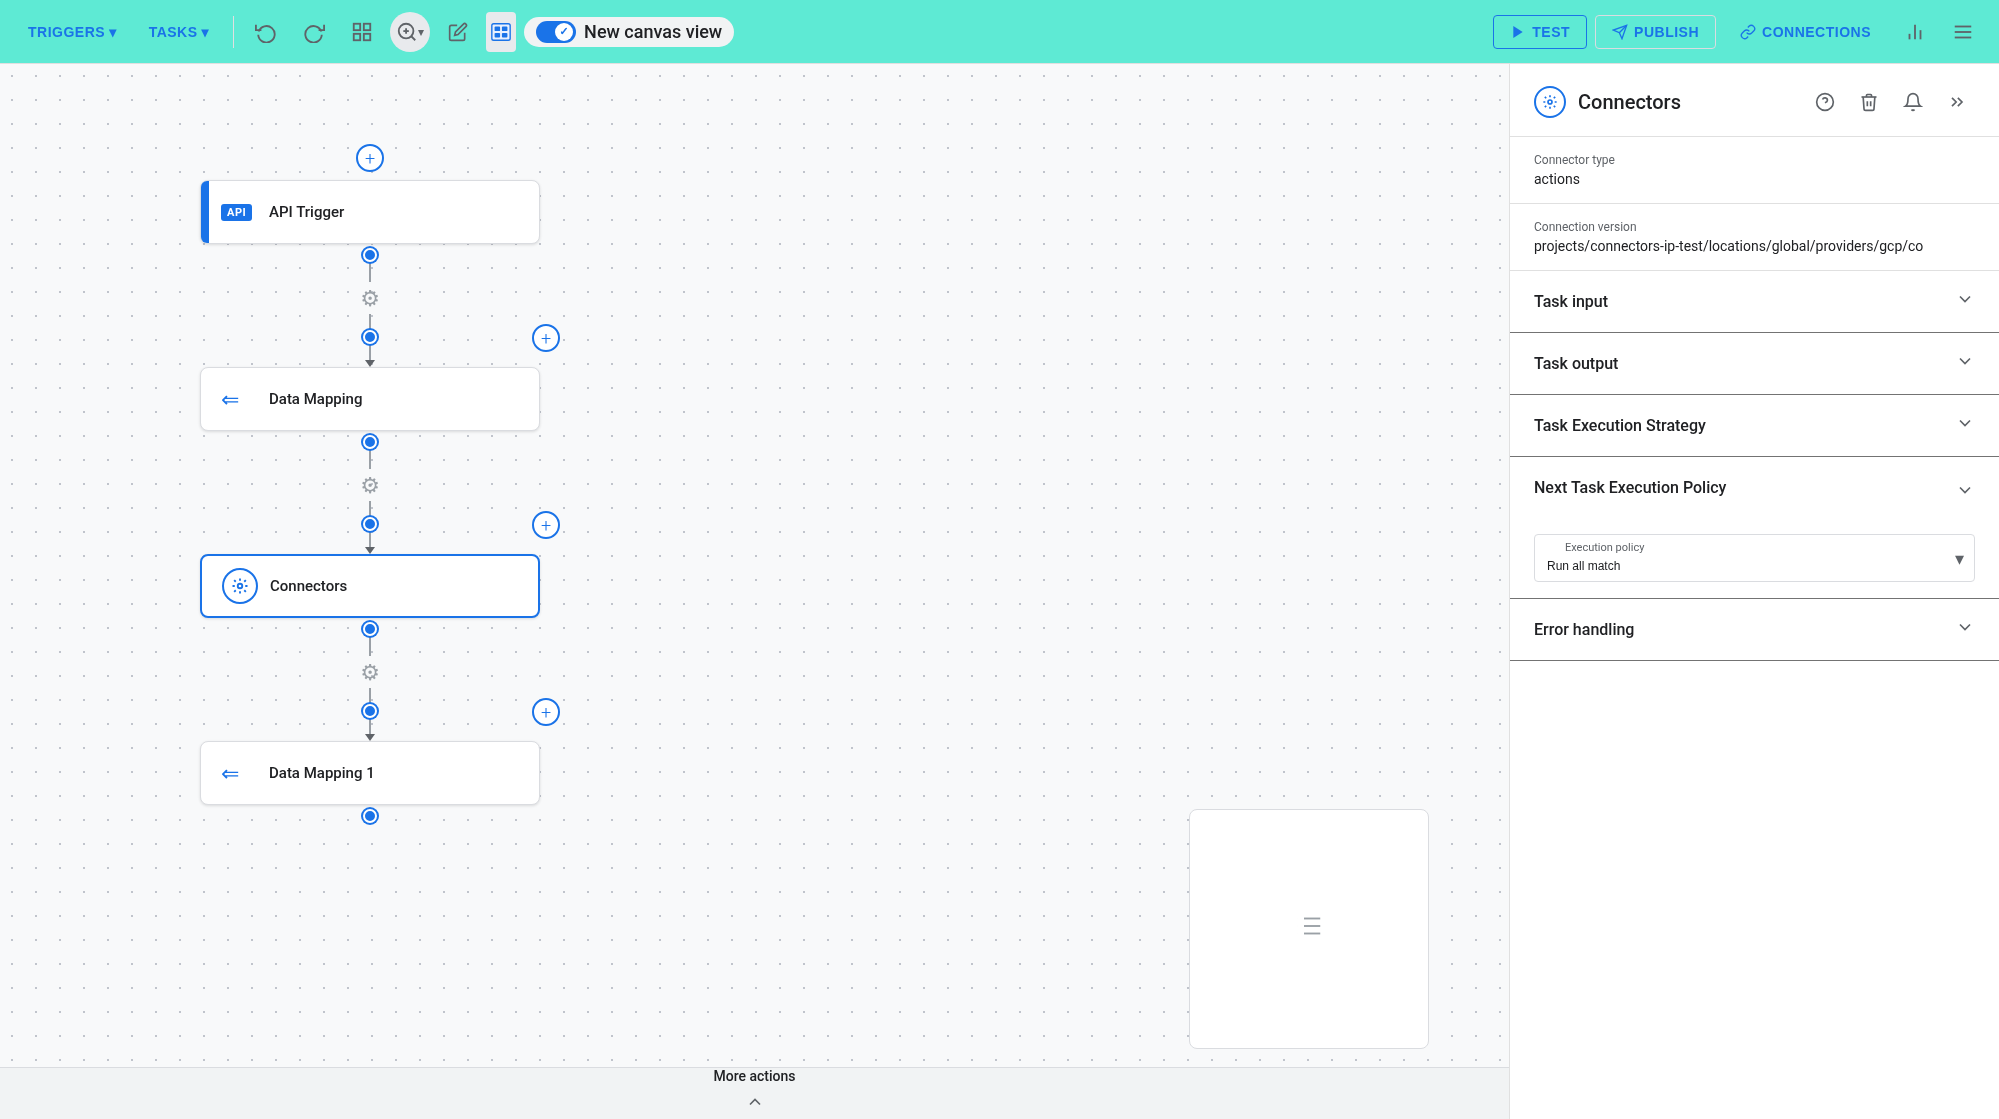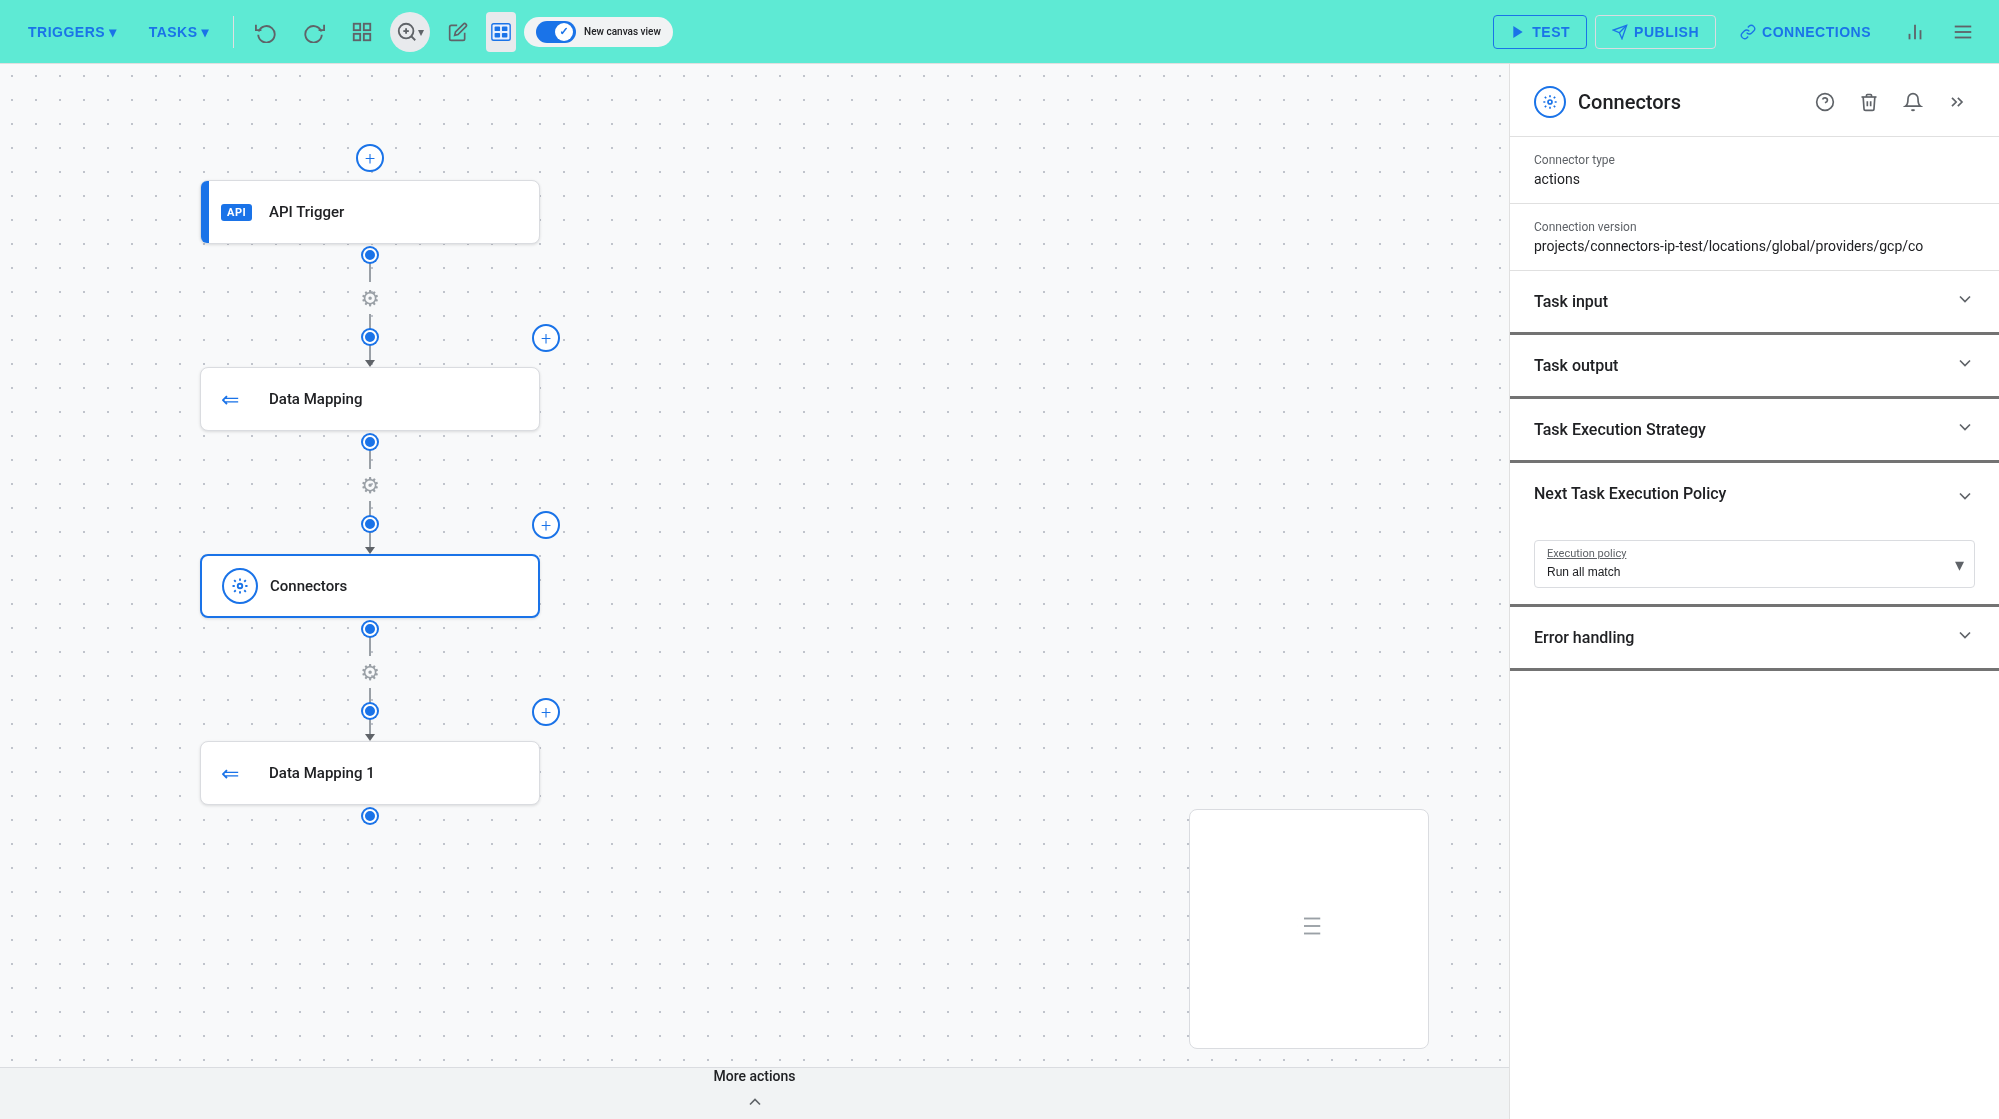--- a/index.html
+++ b/index.html
@@ -21,21 +21,21 @@
     .toolbar-icon-btn {
       display: flex; align-items: center; justify-content: center;
       width: 40px; height: 40px; border-radius: 50%; border: none;
       background: transparent; cursor: pointer; color: #5f6368;
       font-size: 20px;
     }
     .toolbar-icon-btn.active { background: #e8eaed; }
     .canvas-view-toggle {
       display: flex; align-items: center; gap: 8px;
       background: #f1f3f4; border-radius: 20px; padding: 4px 12px;
-      font-size: 10px; color: #202124; font-weight: 500;
+      font-size: 18px; color: #202124; font-weight: 500;
     }
     .toggle-switch {
       width: 40px; height: 22px; background: #1a73e8; border-radius: 11px;
       position: relative; display: inline-block;
     }
     .toggle-switch::after {
       content: '✓'; position: absolute; right: 3px; top: 2px;
       width: 18px; height: 18px; background: #fff; border-radius: 50%;
       display: flex; align-items: center; justify-content: center;
       font-size: 11px; color: #1a73e8; font-weight: 700;
@@ -123,38 +123,38 @@
       width: 36px; height: 36px; border-radius: 50%; border: none;
       background: transparent; cursor: pointer; display: flex;
       align-items: center; justify-content: center; color: #5f6368; font-size: 18px;
     }
 
     .panel-info { padding: 16px 24px; border-bottom: 1px solid #e0e0e0; }
     .info-label { font-size: 12px; color: #5f6368; margin-bottom: 4px; }
     .info-value { font-size: 14px; color: #202124; word-break: break-all; }
 
     .section {
-      border-bottom: 3px solid #737373;
+      border-bottom: 1px solid #737373;
     }
     .section-header {
       display: flex; align-items: center; justify-content: space-between;
       padding: 18px 24px; cursor: pointer;
     }
     .section-title { font-size: 16px; font-weight: 500; color: #202124; }
     .chevron { font-size: 20px; color: #5f6368; }
     .chevron-up { transform: rotate(180deg); }
 
     .section-content { padding: 16px 24px; }
     .select-wrapper {
       position: relative; border: 1px solid #dadce0; border-radius: 4px;
       overflow: hidden;
     }
     .select-label {
-      position: absolute; top: 6px; left: 12px;
-      font-size: 11px; color: #5f6368; pointer-events: none; z-index:1;text-decoration:underline;
+      position: absolute; top: 6px; left: 30px;
+      font-size: 11px; color: #5f6368; pointer-events: none; z-index:1;
     }
     .select-field {
       width: 100%; padding: 24px 40px 8px 12px;
       border: none; background: transparent; font-size: 12px; color: #202124;
       appearance: none; cursor: pointer; outline: none;
     }
     .select-arrow {
       position: absolute; right: 10px; top: 50%;
       transform: translateY(-50%); color: #5f6368; font-size: 18px;
       pointer-events: none;

